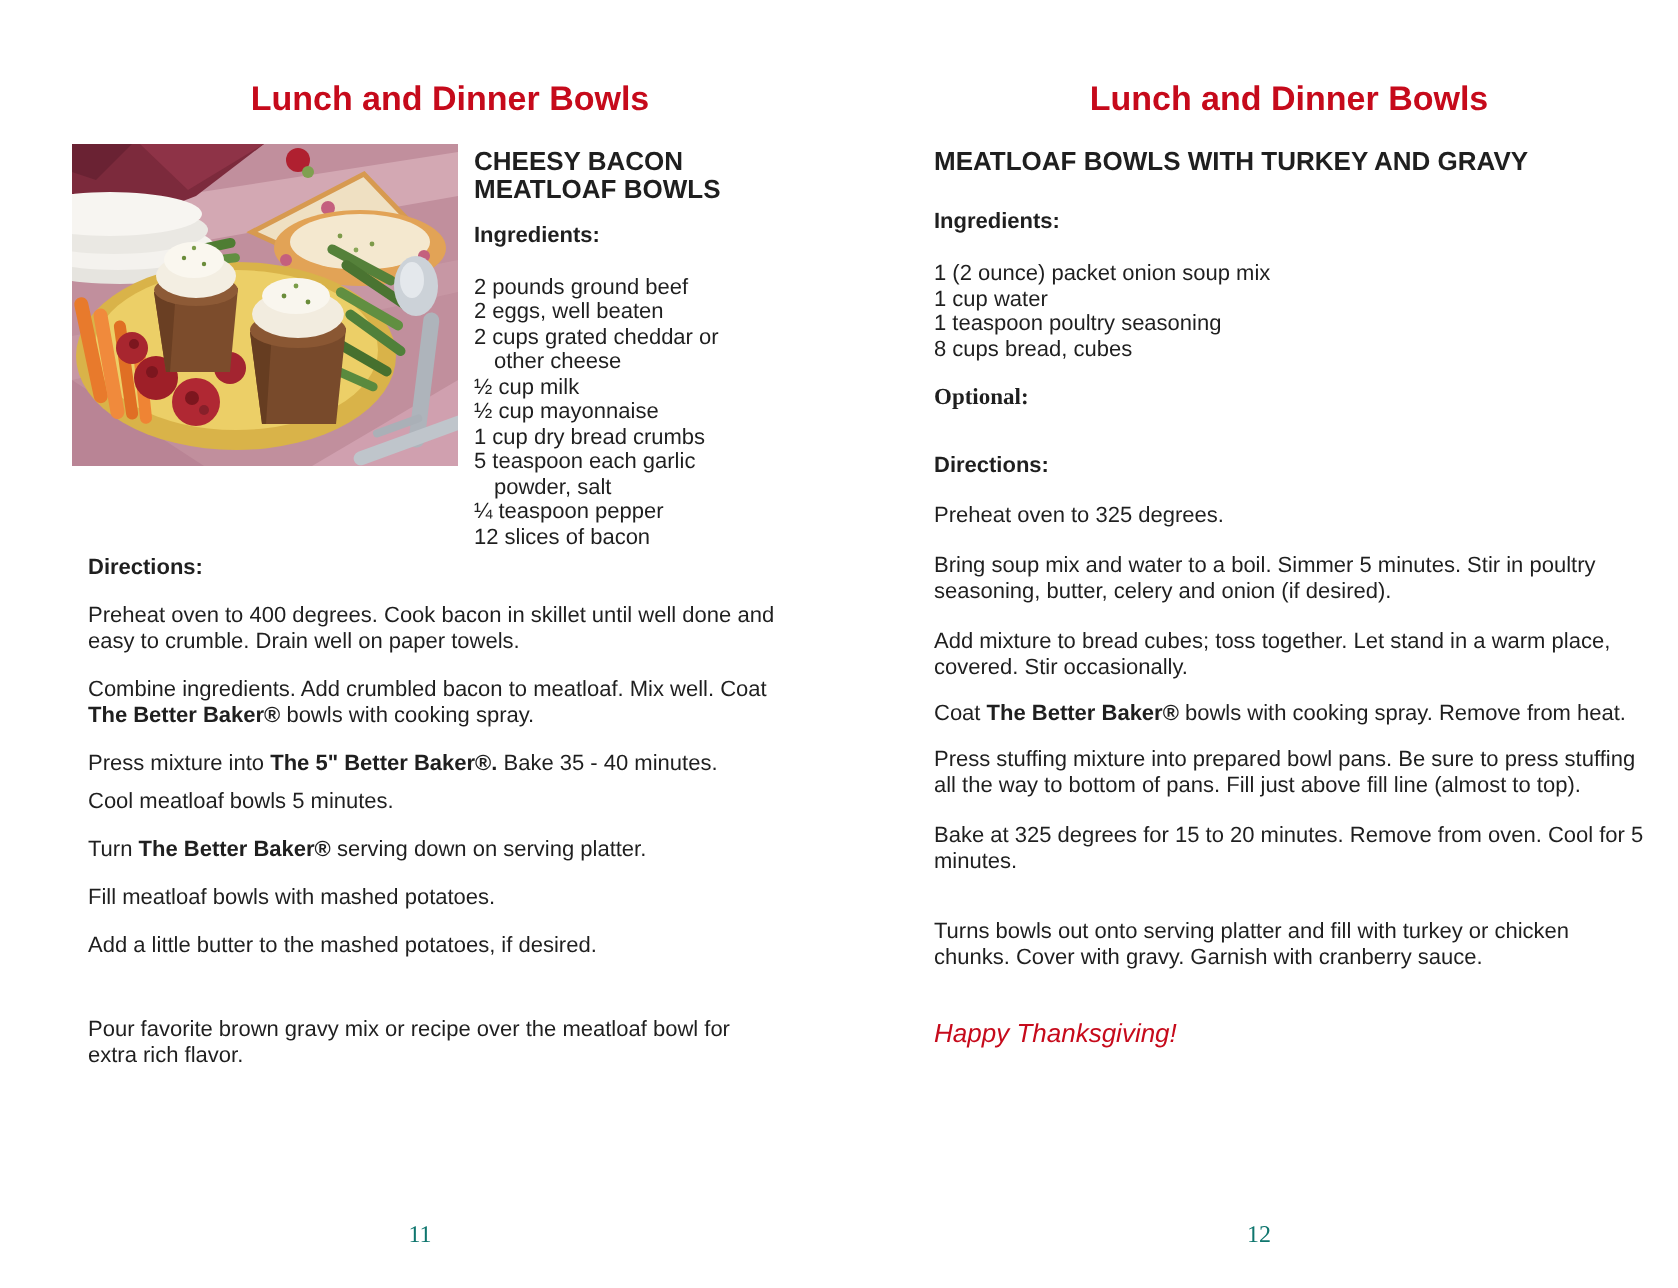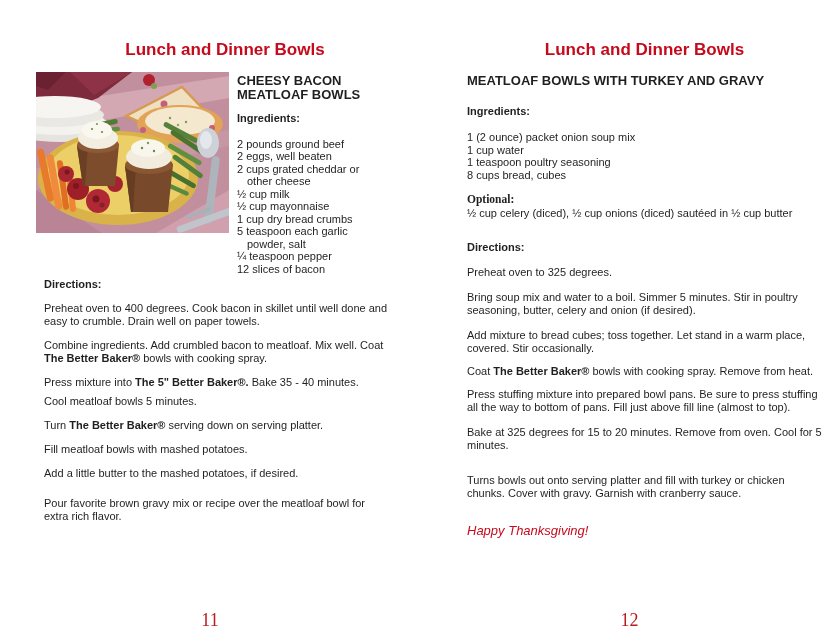--- a/index.html
+++ b/index.html
@@ -24,41 +24,41 @@
   .sect-label{font-weight:bold;font-size:11px;margin:11px 0 0;}
   .ing-list{margin:13px 0 0;}
   .ing-line{line-height:12.5px;}
   .ing-line.indent{padding-left:10px;}
   .directions-col{
     position:absolute;left:44px;top:278px;width:348px;font-size:11px;line-height:13px;
   }
   .directions-col .sect-label{margin:0;}
   .directions-col p{margin:11px 0 0;}
   .directions-col p.mt6{margin-top:6px;}
-  .directions-col p.mt17{margin-top:17px;}
+  .directions-col p.mt17{margin-top:29px;}
   .right-col{
     position:absolute;left:47px;top:74px;width:356px;font-size:11px;line-height:13px;
   }
   .right-title{font-size:13px;font-weight:bold;line-height:14px;margin:0;}
   .right-col .sect-label{margin:17px 0 0;}
   .right-col .ing-list{margin:13px 0 0;}
   .optional-label{
     font-family:"Liberation Serif", serif;font-weight:bold;font-size:11.5px;margin:12px 0 0;
   }
   .optional-text{margin:1px 0 0;}
   .right-col .dir-label{margin:21px 0 0;font-weight:bold;}
   .right-col p.dirp{margin:12px 0 0;}
   .right-col p.mt10{margin-top:10px;}
   .right-col p.mt22{margin-top:22px;}
   .closing{
     margin:24px 0 6px;color:var(--accent,#c60a1b);font-weight:normal;font-style:italic;font-size:13px;
   }
   .page-number{
     position:absolute;top:610px;left:0;width:100%;text-align:center;
-    font-family:"Liberation Serif", serif;font-size:18px;color:#b91c1c;
+    font-family:"Liberation Serif", serif;font-size:12px;color:#0f766e;
   }
   b{font-weight:bold;}
 </style>
 </head>
 <body style="--accent: #c60a1b;">
 
 <section class="page page-left">
 
   <h1 class="page-header">Lunch and Dinner Bowls</h1>
 
@@ -202,21 +202,20 @@
 
     <div class="sect-label">Ingredients:</div>
     <div class="ing-list">
       <div class="ing-line">1 (2 ounce) packet onion soup mix</div>
       <div class="ing-line">1 cup water</div>
       <div class="ing-line">1 teaspoon poultry seasoning</div>
       <div class="ing-line">8 cups bread, cubes</div>
     </div>
 
     <div class="optional-label">Optional:</div>
-    <div class="optional-text">½ cup celery (diced), ½ cup onions (diced) sautéed in ½ cup butter</div>
 
     <div class="sect-label dir-label">Directions:</div>
     <p class="dirp"><span>Preheat oven to 325 degrees.</span></p>
     <p class="dirp"><span>Bring soup mix and water to a boil. Simmer 5 minutes. Stir in poultry seasoning, butter, celery and onion (if desired).</span></p>
     <p class="dirp"><span>Add mixture to bread cubes; toss together. Let stand in a warm place, covered. Stir occasionally.</span></p>
     <p class="dirp mt10"><span>Coat </span><b>The Better Baker®</b><span> bowls with cooking spray.  Remove from heat.</span></p>
     <p class="dirp mt10"><span>Press stuffing mixture into prepared bowl pans.  Be sure to press stuffing all the way to bottom of pans. Fill just above fill line (almost to top).</span></p>
     <p class="dirp"><span>Bake at 325 degrees for 15 to 20 minutes. Remove from oven. Cool for 5 minutes.</span></p>
     <p class="dirp mt22"><span>Turns bowls out onto serving platter and fill with turkey or chicken chunks.  Cover with gravy.  Garnish with cranberry sauce.</span></p>
 

